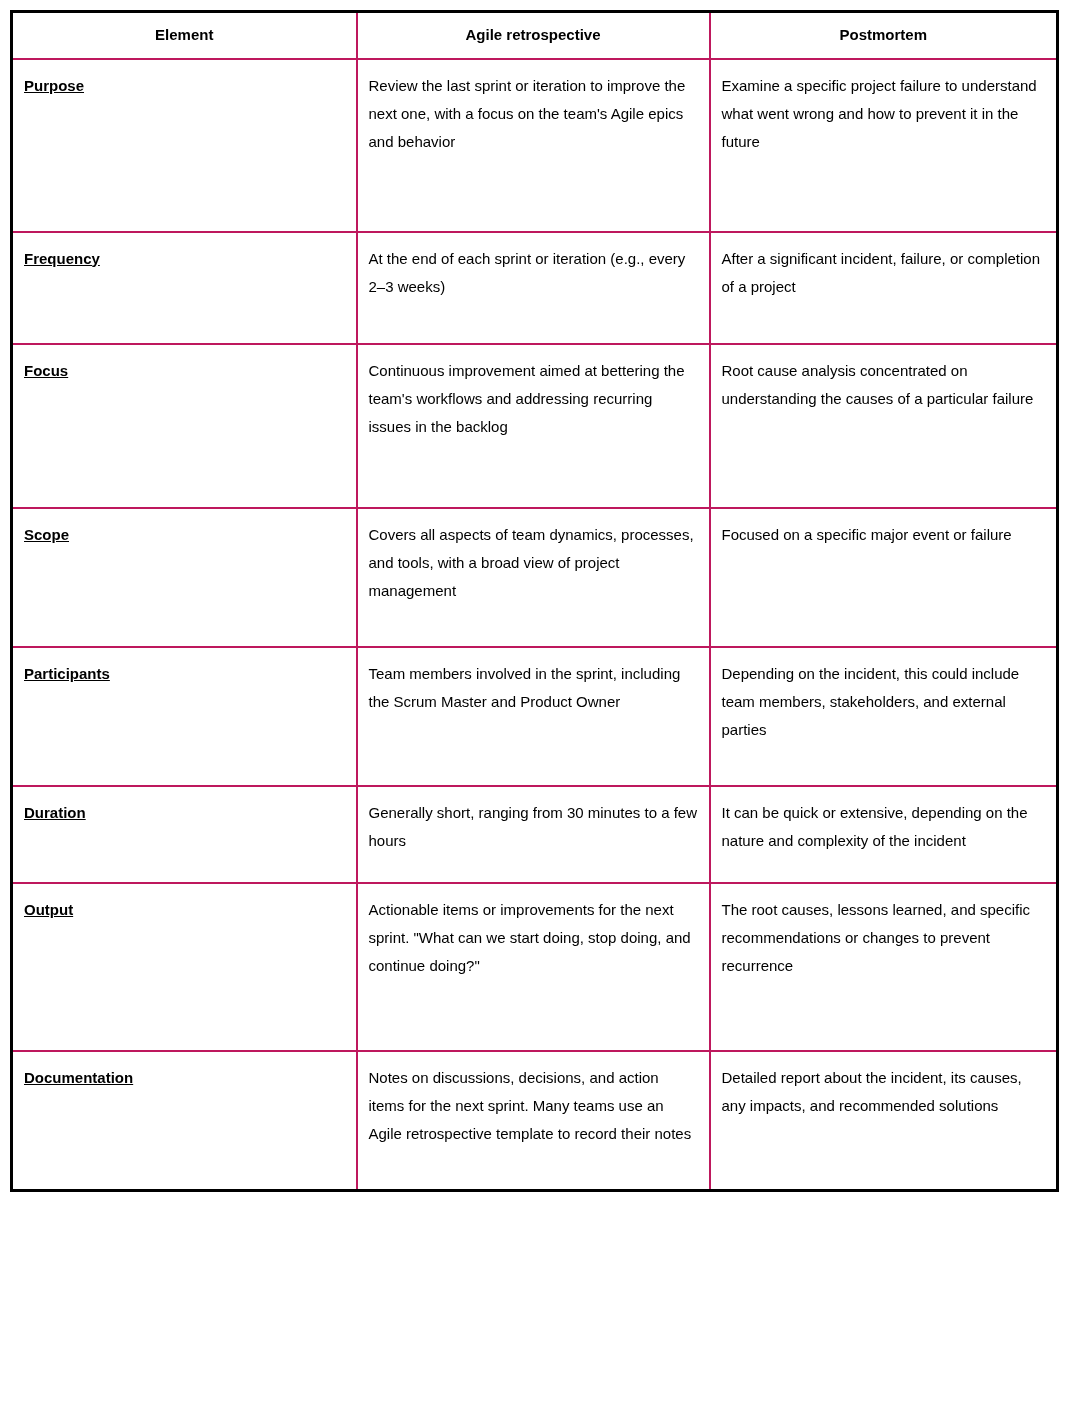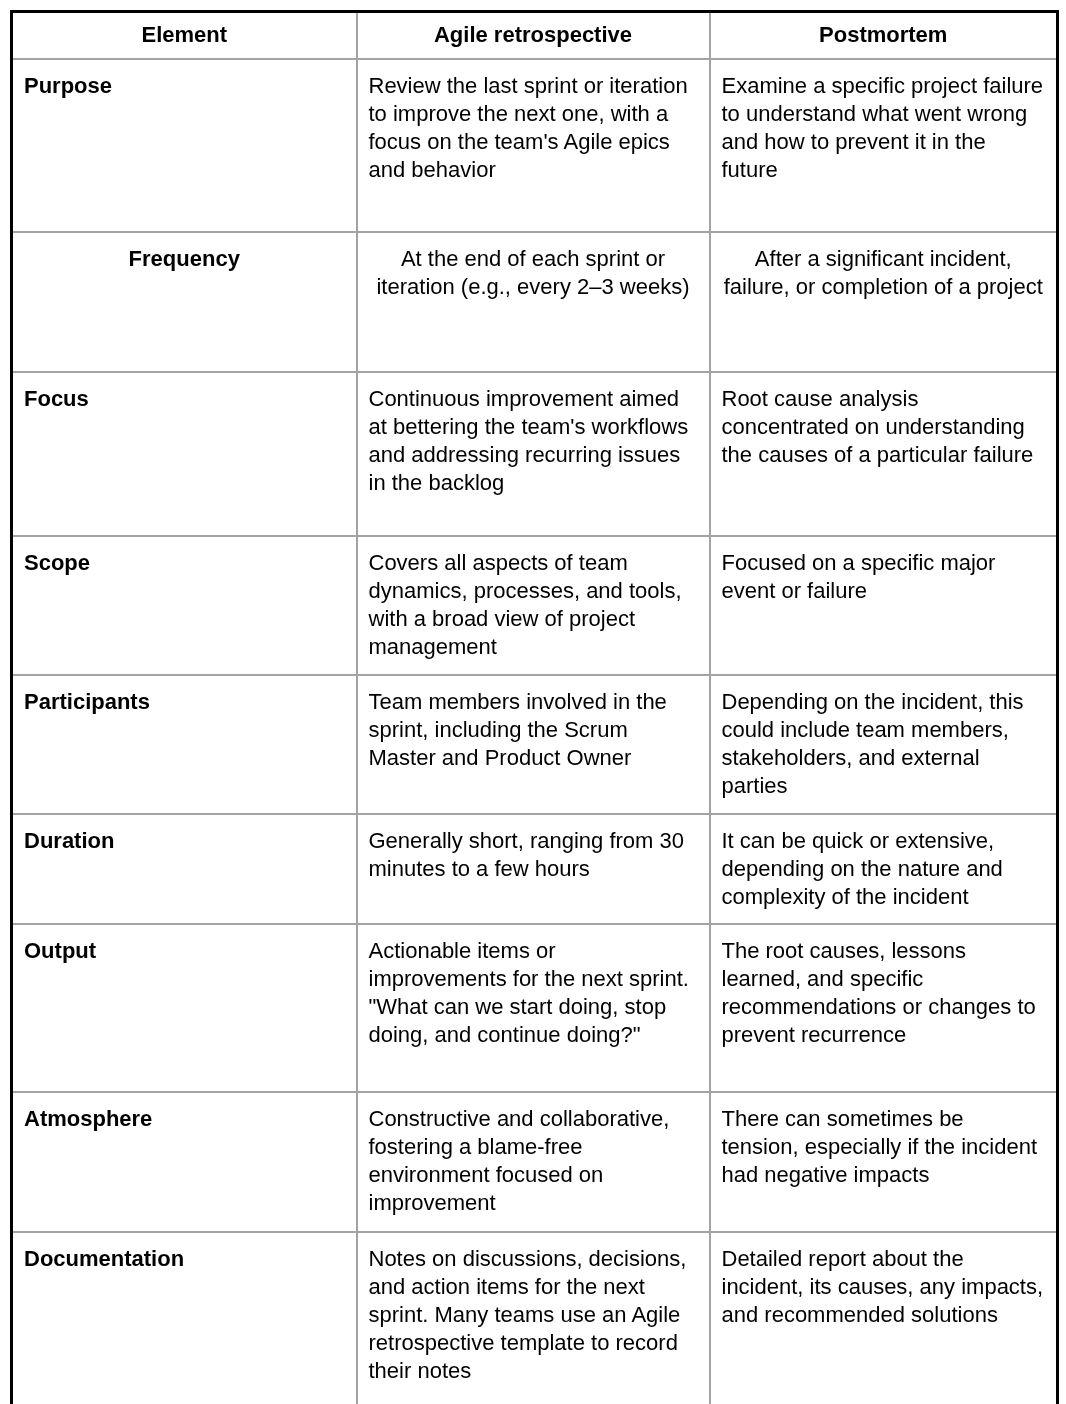--- a/index.html
+++ b/index.html
@@ -20,47 +20,47 @@
     border-collapse: collapse;
     table-layout: fixed;
     width: 1046px;
     border: 3px solid #000000;
   }
   col.c-element   { width: 345px; }
   col.c-agile     { width: 353px; }
   col.c-postmortem{ width: 348px; }
 
   th, td {
-    border: 2px solid #a3a3a3;
-    font-size: 22px;
+    border: 2px solid #be185d;
+    font-size: 15px;
     line-height: 28px;
     vertical-align: top;
     text-align: left;
     padding: 12px 11px;
     box-sizing: border-box;
     overflow-wrap: break-word;
   }
   thead th {
     font-weight: bold;
     text-align: center;
     vertical-align: middle;
     height: 47px;
     padding: 6px 8px;
   }
   tbody th.el {
     font-weight: bold;
   }
   td, tbody th {
     font-weight: normal;
   }
-  tbody th.el { font-weight: bold; }
+  tbody th.el { font-weight: bold; text-decoration: underline; }
 
   
   tbody tr:nth-child(1) > * { height: 173px; }
-  tbody tr:nth-child(2) > * { height: 140px; text-align: center; }
+  tbody tr:nth-child(2) > * { height: 112px; }
   tbody tr:nth-child(3) > * { height: 164px; }
   tbody tr:nth-child(4) > * { height: 139px; }
   tbody tr:nth-child(5) > * { height: 139px; }
   tbody tr:nth-child(6) > * { height: 97px; }
   tbody tr:nth-child(7) > * { height: 168px; }
   tbody tr:nth-child(8) > * { height: 140px; }
   tbody tr:nth-child(9) > * { height: 190px; }
 </style>
 </head>
 <body>
@@ -109,24 +109,19 @@
         <th class="el">Duration</th>
         <td>Generally short, ranging from 30 minutes to a few hours</td>
         <td>It can be quick or extensive, depending on the nature and complexity of the incident</td>
       </tr>
       <tr>
         <th class="el">Output</th>
         <td>Actionable items or improvements for the next sprint. "What can we start doing, stop doing, and continue doing?"</td>
         <td>The root causes, lessons learned, and specific recommendations or changes to prevent recurrence</td>
       </tr>
       <tr>
-        <th class="el">Atmosphere</th>
-        <td>Constructive and collaborative, fostering a blame-free environment focused on improvement</td>
-        <td>There can sometimes be tension, especially if the incident had negative impacts</td>
-      </tr>
-      <tr>
         <th class="el">Documentation</th>
         <td>Notes on discussions, decisions, and action items for the next sprint. Many teams use an Agile retrospective template to record their notes</td>
         <td>Detailed report about the incident, its causes, any impacts, and recommended solutions</td>
       </tr>
     </tbody>
   </table>
 </div>
 
 </body></html>

